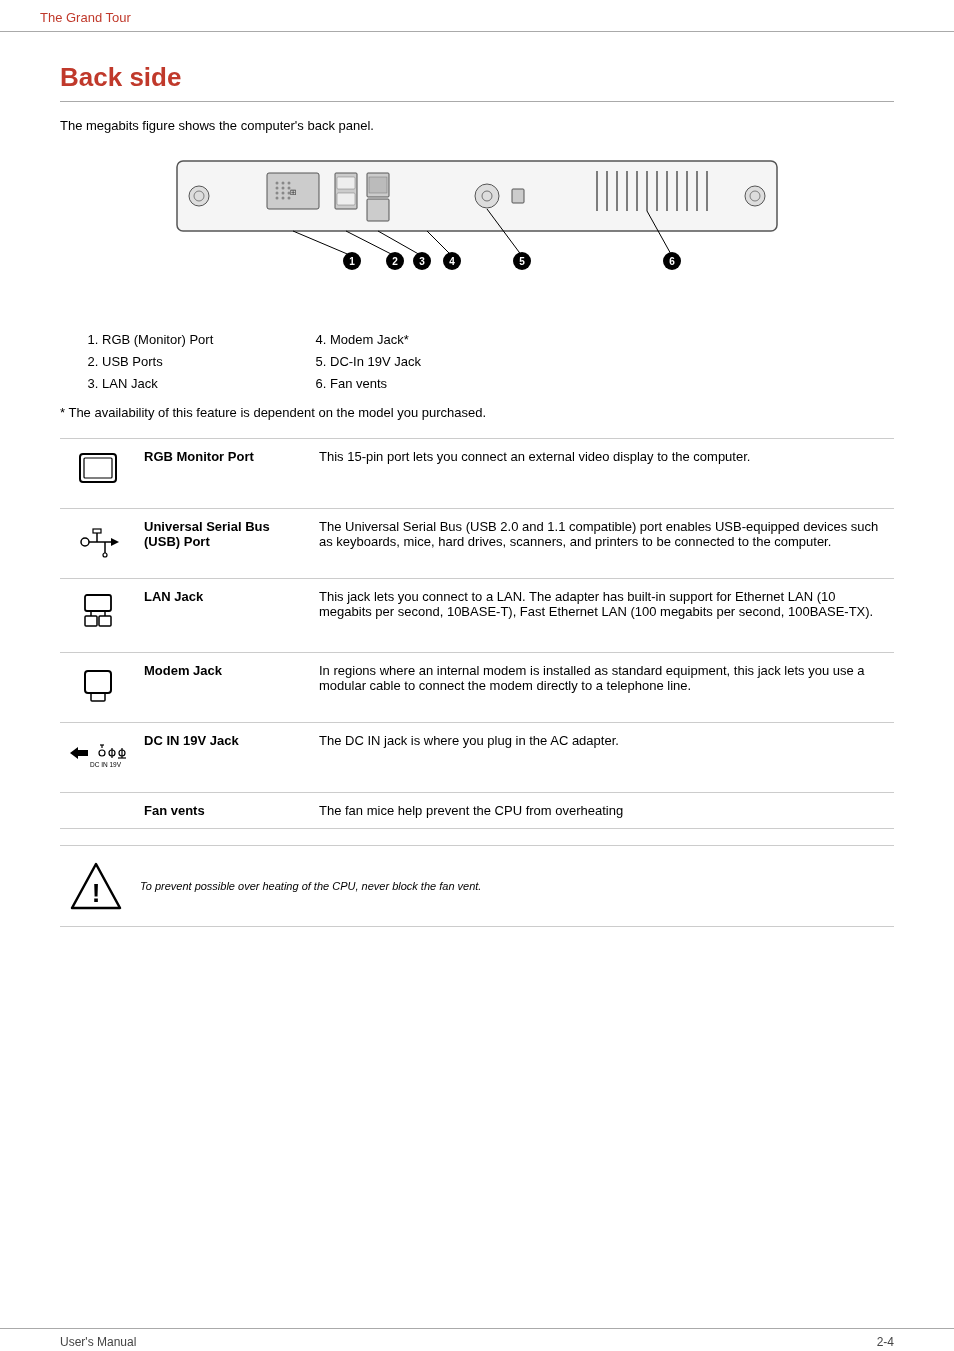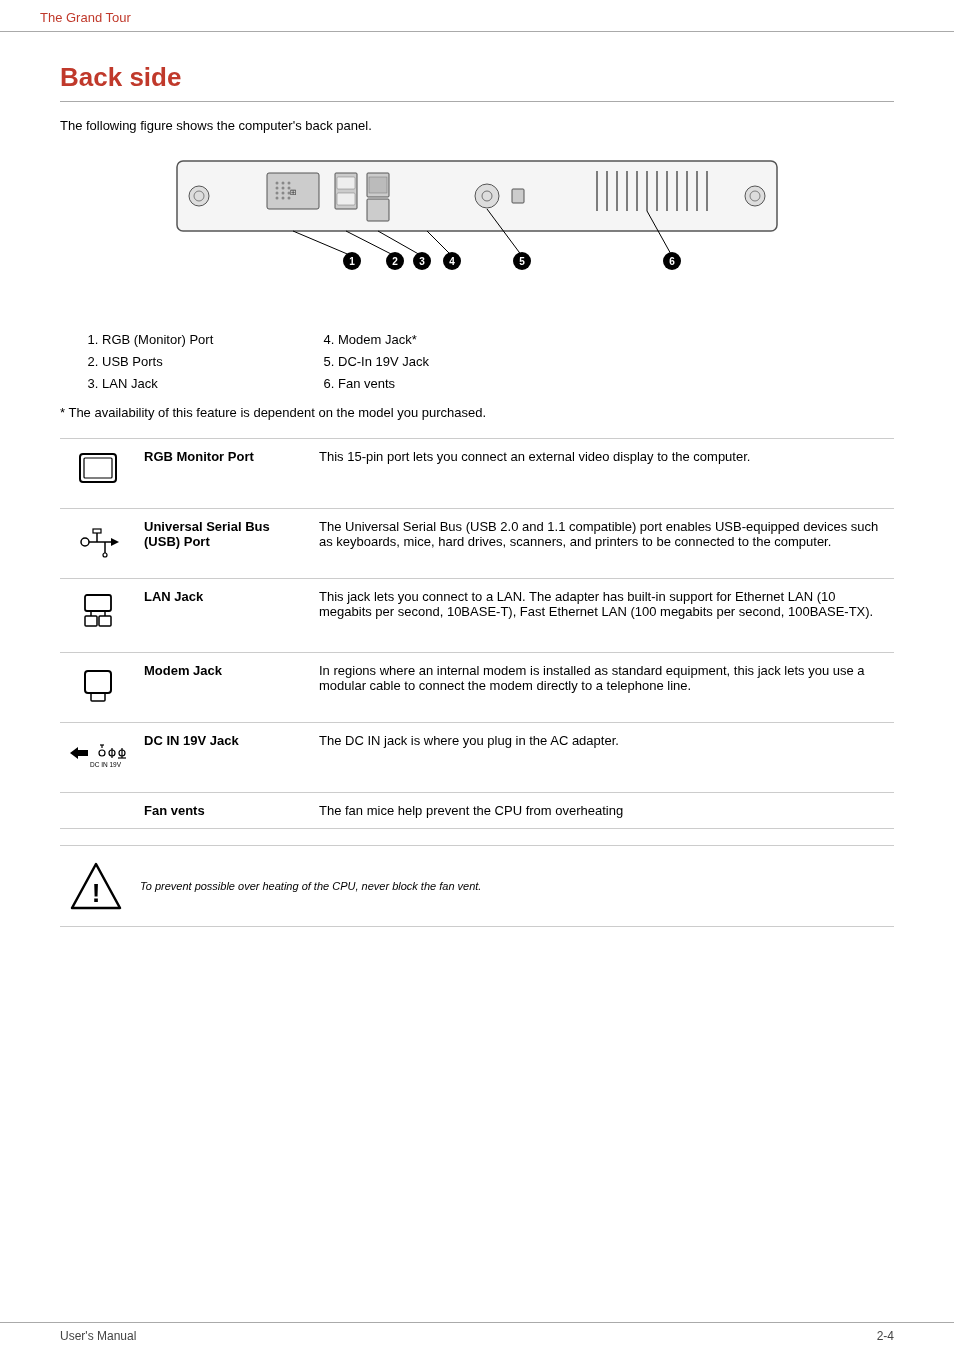--- a/index.html
+++ b/index.html
@@ -60,21 +60,21 @@
     }
 
     .diagram-svg {
       width: 620px;
       height: 160px;
     }
 
     
     .parts-list {
       display: flex;
-      gap: 16px;
+      gap: 8px;
       margin-bottom: 10px;
       padding-left: 20px;
     }
     .parts-col {
       width: 220px;
     }
     .parts-col ol {
       list-style: decimal;
       padding-left: 22px;
       font-size: 13px;
@@ -137,21 +137,21 @@
       flex-shrink: 0;
     }
     .warning-text {
       font-style: italic;
       font-size: 11px;
     }
 
     
     .footer {
       position: absolute;
-      bottom: 8px;
+      bottom: 2px;
       left: 0;
       right: 0;
       display: flex;
       justify-content: space-between;
       padding: 0 60px;
       font-size: 12px;
       color: #444;
       border-top: 1px solid #aaa;
       padding-top: 6px;
     }
@@ -162,21 +162,21 @@
 <div class="page">
 
   <div class="header">
     <span class="header-title">The Grand Tour</span>
   </div>
 
   <div class="content">
 
     <div class="page-title">Back side</div>
 
-    <p class="intro-text">The following figure shows the computer's back panel.</p>
+    <p class="intro-text">The megabits figure shows the computer's back panel.</p>
 
     <div class="diagram-container">
       <svg class="diagram-svg" viewBox="0 0 620 160" xmlns="http://www.w3.org/2000/svg">
 
         <rect x="10" y="10" width="600" height="70" rx="6" ry="6" fill="#f5f5f5" stroke="#555" stroke-width="1.5"></rect>
 
         <circle cx="32" cy="45" r="10" fill="#ddd" stroke="#555" stroke-width="1"></circle>
         <circle cx="32" cy="45" r="5" fill="none" stroke="#555" stroke-width="0.7"></circle>
 
         <rect x="100" y="22" width="52" height="36" rx="2" fill="#ccc" stroke="#555" stroke-width="1"></rect>

